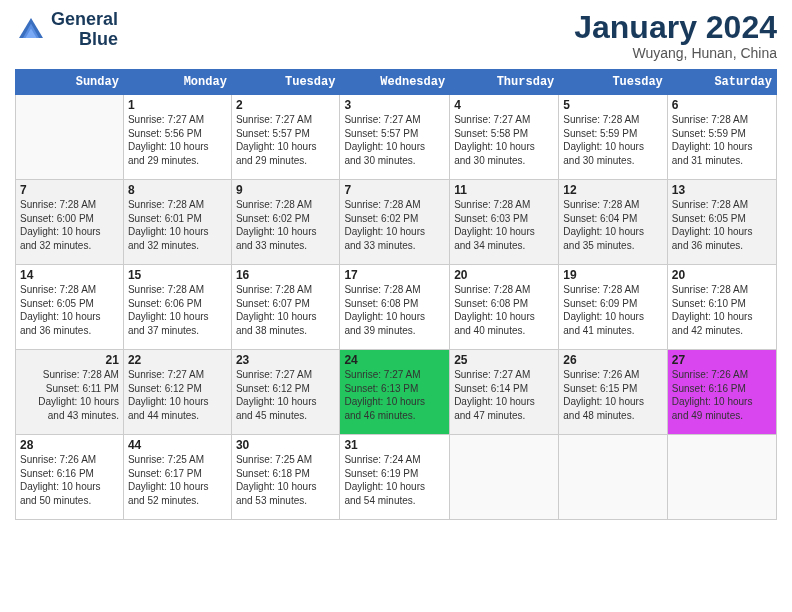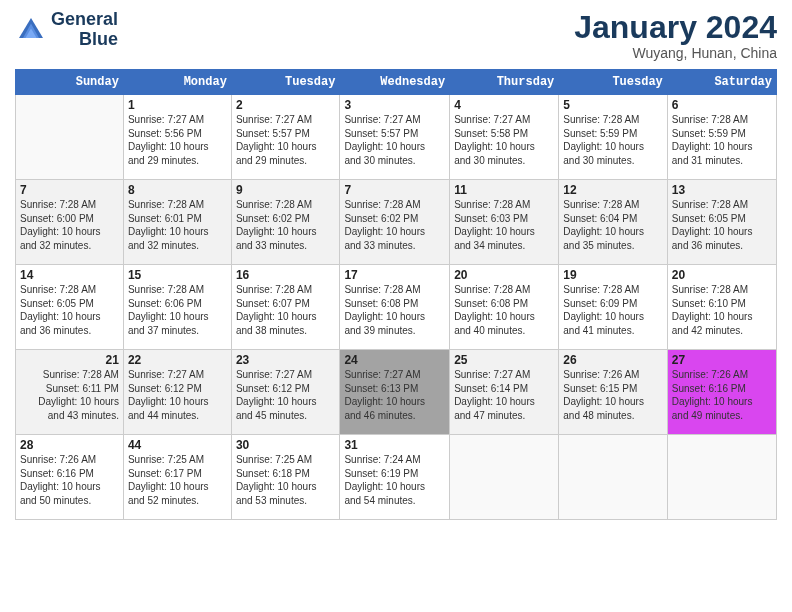--- a/index.html
+++ b/index.html
@@ -216,21 +216,21 @@
             <div class="day-info">Sunrise: 7:28 AM<br>Sunset: 6:11 PM<br>Daylight: 10 hours<br>and 43 minutes.</div>
           </td>
           <td style="background-color: rgb(242, 242, 242);">
             <span class="day-num">22</span>
             <div class="day-info">Sunrise: 7:27 AM<br>Sunset: 6:12 PM<br>Daylight: 10 hours<br>and 44 minutes.</div>
           </td>
           <td style="background-color: rgb(242, 242, 242);">
             <span class="day-num">23</span>
             <div class="day-info">Sunrise: 7:27 AM<br>Sunset: 6:12 PM<br>Daylight: 10 hours<br>and 45 minutes.</div>
           </td>
-          <td style="background-color: #a3a3a3;">
+          <td style="background-color: #22c55e;">
             <span class="day-num">24</span>
             <div class="day-info">Sunrise: 7:27 AM<br>Sunset: 6:13 PM<br>Daylight: 10 hours<br>and 46 minutes.</div>
           </td>
           <td style="background-color: rgb(242, 242, 242);">
             <span class="day-num">25</span>
             <div class="day-info">Sunrise: 7:27 AM<br>Sunset: 6:14 PM<br>Daylight: 10 hours<br>and 47 minutes.</div>
           </td>
           <td style="background-color: rgb(242, 242, 242);">
             <span class="day-num">26</span>
             <div class="day-info">Sunrise: 7:26 AM<br>Sunset: 6:15 PM<br>Daylight: 10 hours<br>and 48 minutes.</div>

